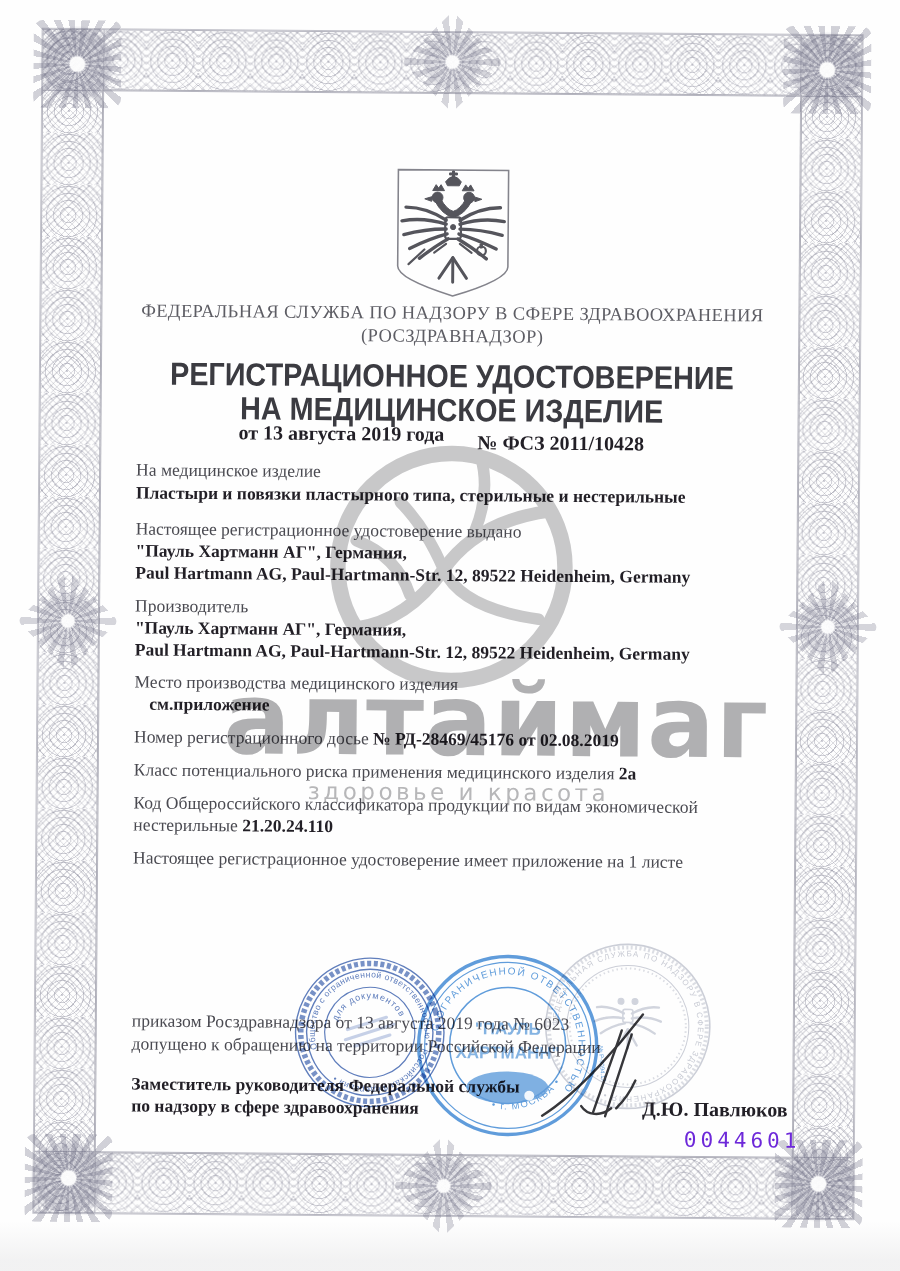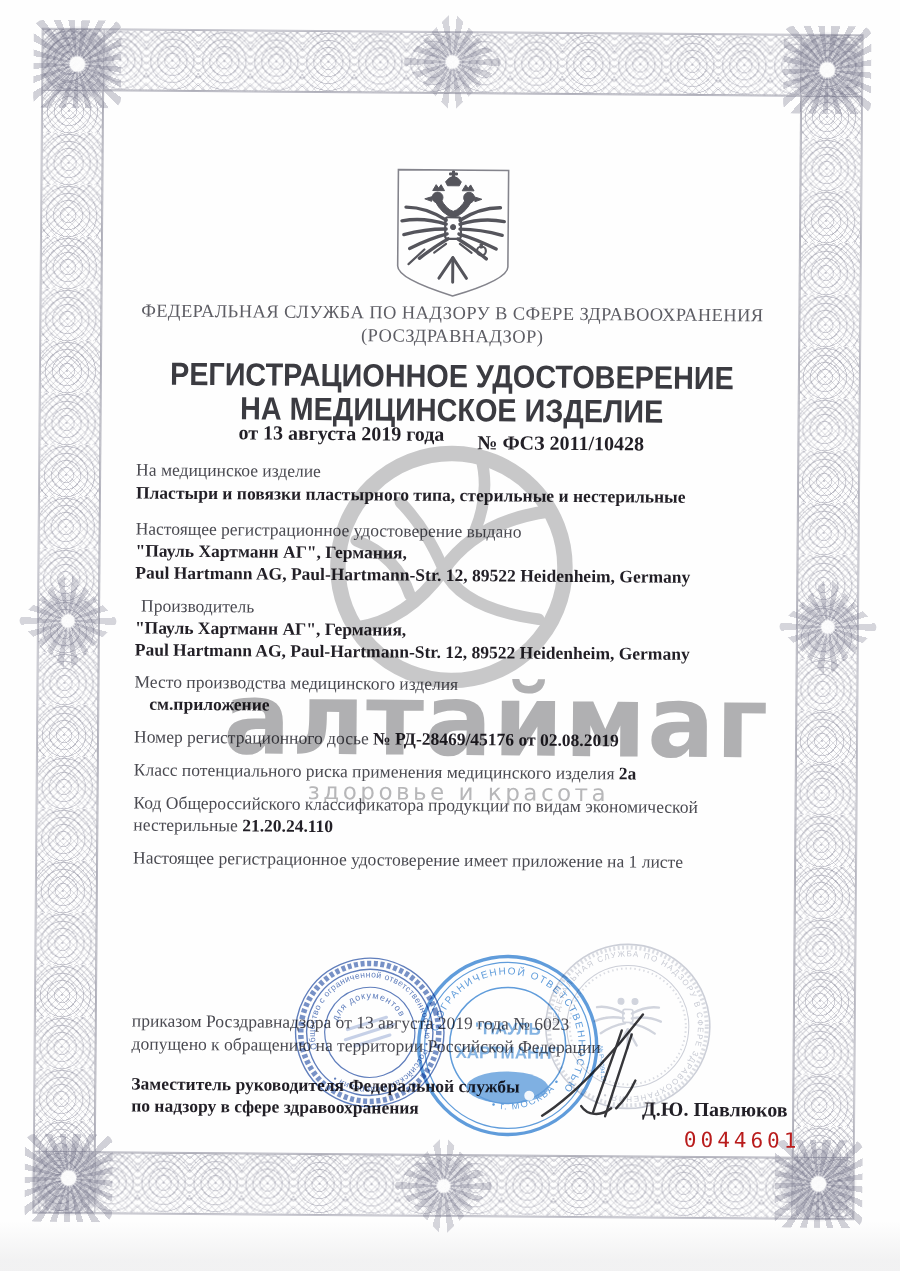--- a/index.html
+++ b/index.html
@@ -41,21 +41,21 @@
   
   .t{position:absolute;white-space:nowrap;}
   .agency{left:0;right:0;text-align:center;font-size:18.5px;color:#5d5d64;letter-spacing:.4px;}
   .title{left:0;right:0;text-align:center;font-family:"Liberation Sans","DejaVu Sans",sans-serif;
          font-weight:bold;font-size:32px;color:#3b3b41;transform:scaleX(.9);}
   .b{font-weight:bold;color:#221f26;}
   .lbl{color:#4a4a51;}
   .body-line{font-size:17.5px;}
   .sig-title{font-size:17.5px;font-weight:bold;color:#221f26;}
 
-  .serial{font-family:"DejaVu Sans Mono",monospace;font-size:21px;letter-spacing:4px;color:#b91c1c;}
+  .serial{font-family:"DejaVu Sans Mono",monospace;font-size:21px;letter-spacing:4px;color:#6d28d9;}
 
   
   .wm{mix-blend-mode:multiply;pointer-events:none;}
   .wm-brand{left:224px;top:662px;font-family:"DejaVu Sans","Liberation Sans",sans-serif;
             font-weight:bold;font-size:100px;letter-spacing:1px;color:#808083;opacity:.62;z-index:6;}
   .wm-tagline{left:309px;top:779px;font-family:"DejaVu Sans","Liberation Sans",sans-serif;
             font-size:23px;letter-spacing:3.5px;color:#8a8a8d;opacity:.62;z-index:6;}
   .wm-logo{left:322px;top:438px;width:258px;height:258px;z-index:6;opacity:.45;color:#87878a;}
 
   .stamp{position:absolute;mix-blend-mode:multiply;}
@@ -138,21 +138,21 @@
     <div class="t b body-line" style="left:237px;top:423px;font-size:20px;">от  13 августа 2019 года</div>
     <div class="t b body-line" style="left:476px;top:431px;font-size:20px;">№  ФСЗ 2011/10428</div>
 
     <div class="t body-line lbl" style="left:135px;top:462px;">На медицинское изделие</div>
     <div class="t body-line b" style="left:135px;top:485px;">Пластыри и повязки пластырного типа, стерильные и нестерильные</div>
 
     <div class="t body-line lbl" style="left:135px;top:521px;">Настоящее регистрационное удостоверение выдано</div>
     <div class="t body-line b" style="left:135px;top:543px;">"Пауль Хартманн АГ", Германия,</div>
     <div class="t body-line b" style="left:135px;top:565px;">Paul Hartmann AG, Paul-Hartmann-Str. 12, 89522 Heidenheim, Germany</div>
 
-    <div class="t body-line lbl" style="left:141px;top:598px;">Производитель</div>
+    <div class="t body-line lbl" style="left:135px;top:598px;">Производитель</div>
     <div class="t body-line b" style="left:135px;top:620px;">"Пауль Хартманн АГ", Германия,</div>
     <div class="t body-line b" style="left:135px;top:642px;">Paul Hartmann AG, Paul-Hartmann-Str. 12, 89522 Heidenheim, Germany</div>
 
     <div class="t body-line lbl" style="left:135px;top:674px;">Место производства медицинского изделия</div>
     <div class="t body-line b" style="left:150px;top:696px;">см.приложение</div>
 
     <div class="t body-line" style="left:135px;top:729px;"><span class="lbl">Номер регистрационного досье </span><span class="b">№ РД-28469/45176 от 02.08.2019</span></div>
 
     <div class="t body-line" style="left:135px;top:762px;"><span class="lbl">Класс потенциального риска применения медицинского изделия </span><span class="b">2а</span></div>
 

